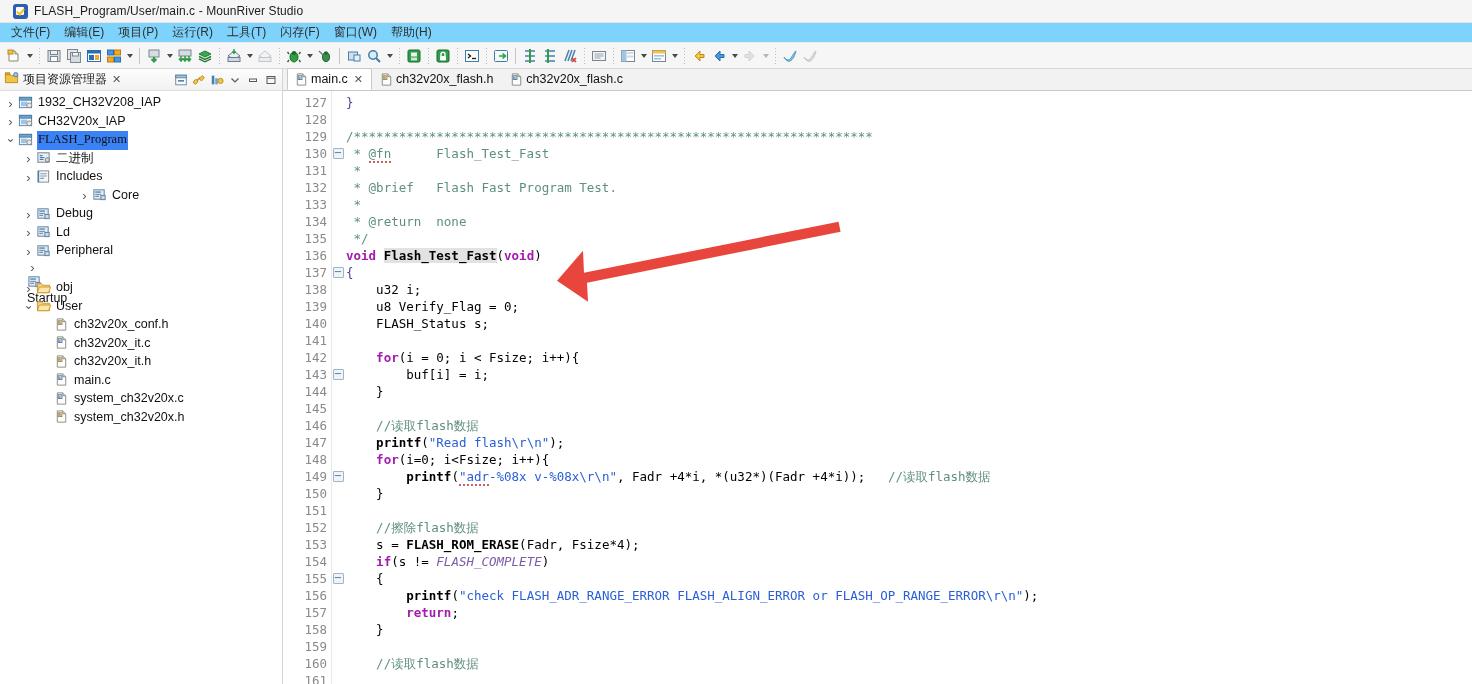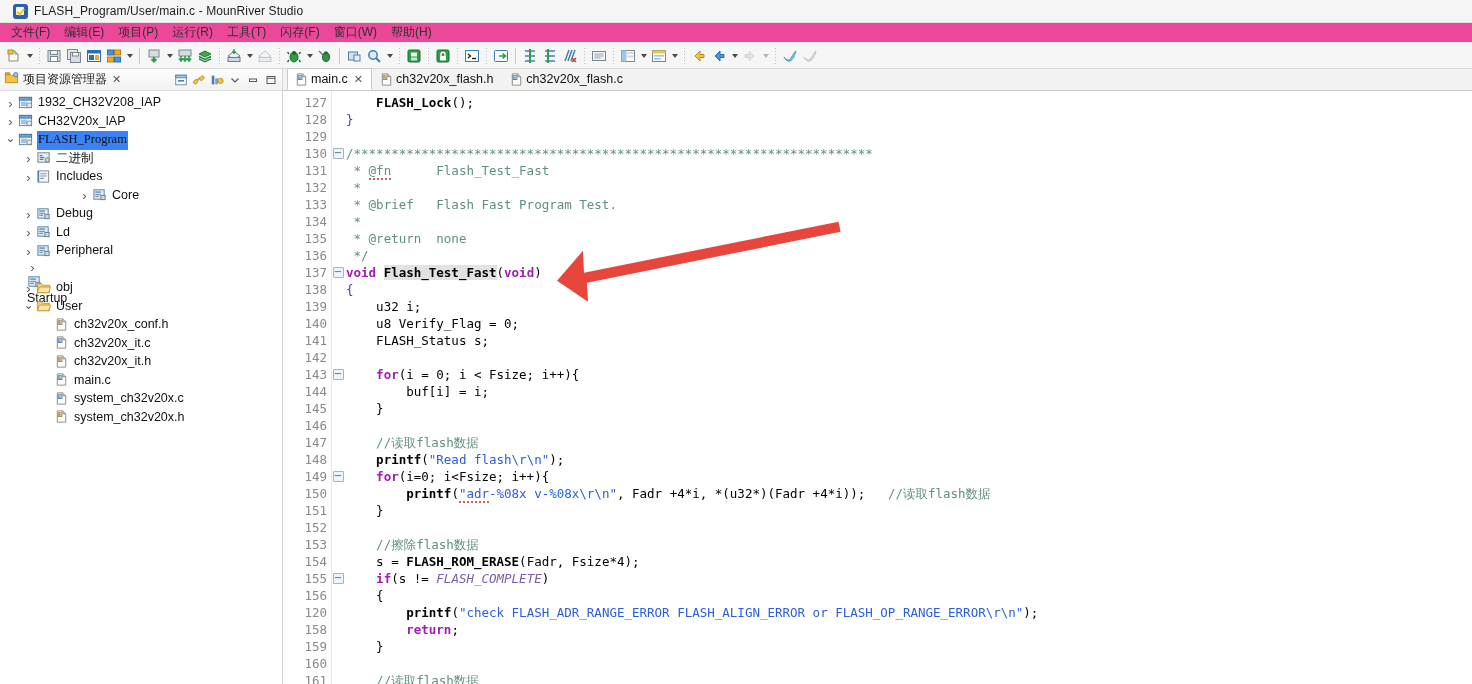--- a/index.html
+++ b/index.html
@@ -28,21 +28,21 @@
   }
   .logo::before{
     content:""; position:absolute; left:4.5px; top:3.5px; z-index:2;
     width:3px; height:6px; border:solid #f0c419; border-width:0 2px 2px 0;
     transform: rotate(38deg);
   }
   .title-text { font-size: 12px; color:#1c1c1c; letter-spacing:0.1px; }
 
   
   .menubar {
-    height: 19px; background:#ec4899; display:flex; align-items:center;
+    height: 19px; background:#7dd3fc; display:flex; align-items:center;
     padding-left: 4px; border-bottom:1px solid #ececec;
   }
   .menu-item {
     font-size: 12px; color:#303030; padding: 1px 7px 2px 7px;
     white-space: nowrap; cursor: default;
   }
 
   
   .toolbar {
     height: 25px; background:#f6f6f6; display:flex; align-items:center;
@@ -707,21 +707,21 @@
             <div class="ln">147</div>
             <div class="ln">148</div>
             <div class="ln">149</div>
             <div class="ln">150</div>
             <div class="ln">151</div>
             <div class="ln">152</div>
             <div class="ln">153</div>
             <div class="ln">154</div>
             <div class="ln">155</div>
             <div class="ln">156</div>
-            <div class="ln">120</div>
+            <div class="ln">157</div>
             <div class="ln">158</div>
             <div class="ln">159</div>
             <div class="ln">160</div>
             <div class="ln">161</div>
           </div>
         <div class="fold-col" id="foldcol">
             <div class="fold"></div>
             <div class="fold"></div>
             <div class="fold"></div>
             <div class="fold">
@@ -761,21 +761,20 @@
               <span>−</span>
             </div>
             <div class="fold"></div>
             <div class="fold"></div>
             <div class="fold"></div>
             <div class="fold"></div>
             <div class="fold"></div>
             <div class="fold"></div>
           </div>
         <div class="codecol" id="codecol">
-            <div class="cl"><span>    </span><span class="fn">FLASH_Lock</span><span>();</span></div>
             <div class="cl"><span class="brc">}</span></div>
             <div class="cl">&nbsp;</div>
             <div class="cl"><span class="cm">/*********************************************************************</span></div>
             <div class="cl"><span class="cm"> * </span><span class="cm squig">@fn</span><span class="cm">      Flash_Test_Fast</span></div>
             <div class="cl"><span class="cm"> *</span></div>
             <div class="cl"><span class="cm"> * @brief   Flash Fast Program Test.</span></div>
             <div class="cl"><span class="cm"> *</span></div>
             <div class="cl"><span class="cm"> * @return  none</span></div>
             <div class="cl"><span class="cm"> */</span></div>
             <div class="cl"><span class="kw">void </span><span class="fnhl">Flash_Test_Fast</span><span>(</span><span class="kw">void</span><span>)</span></div>

